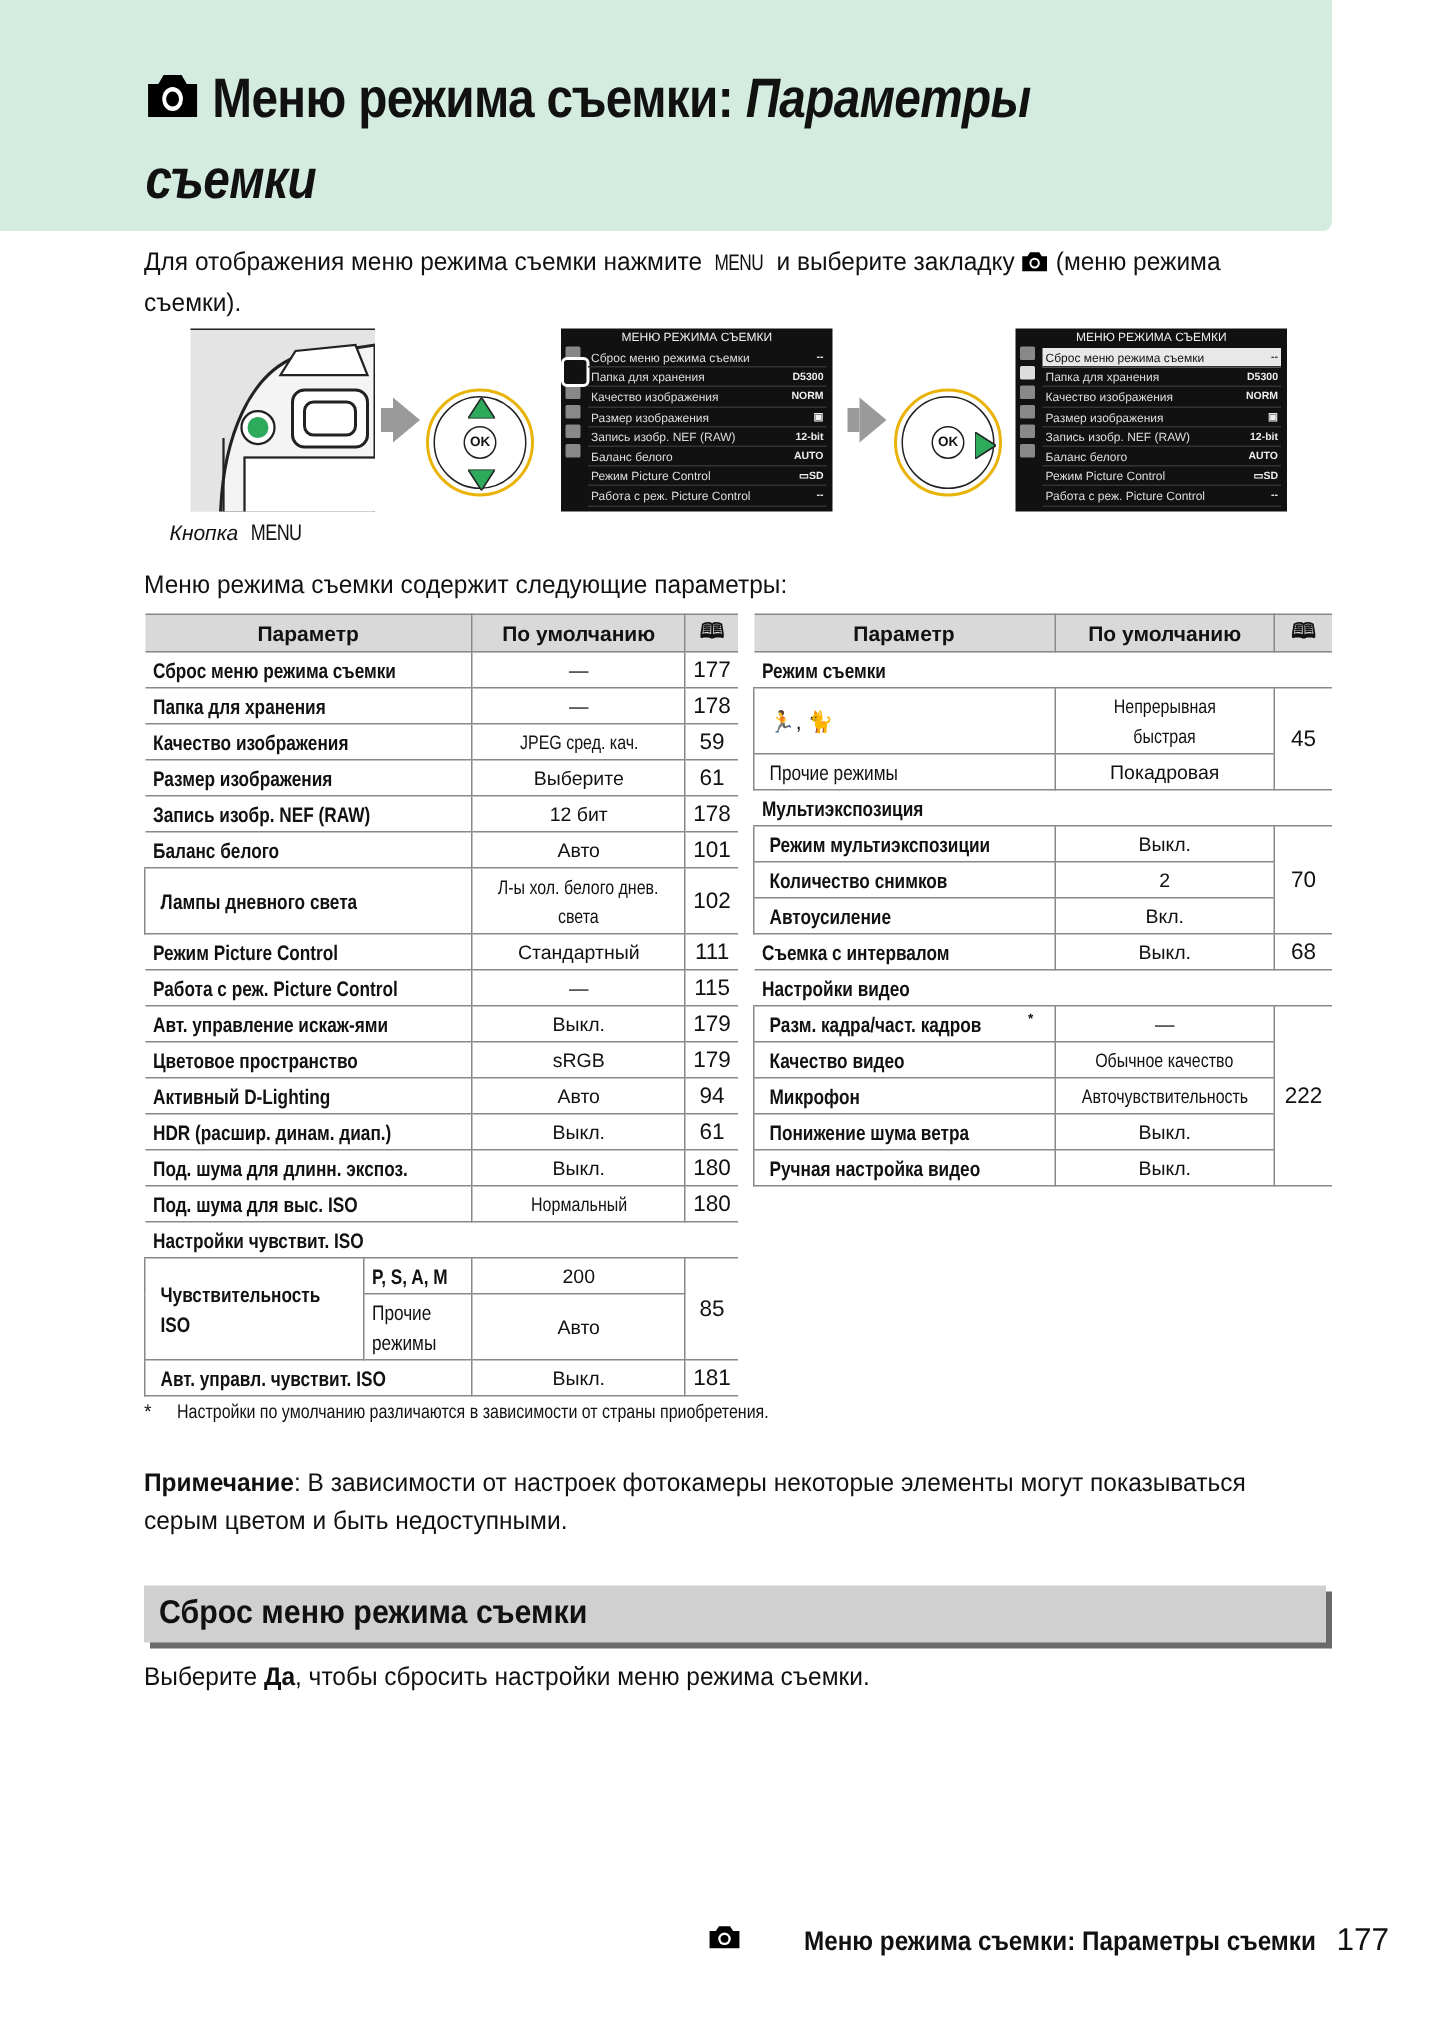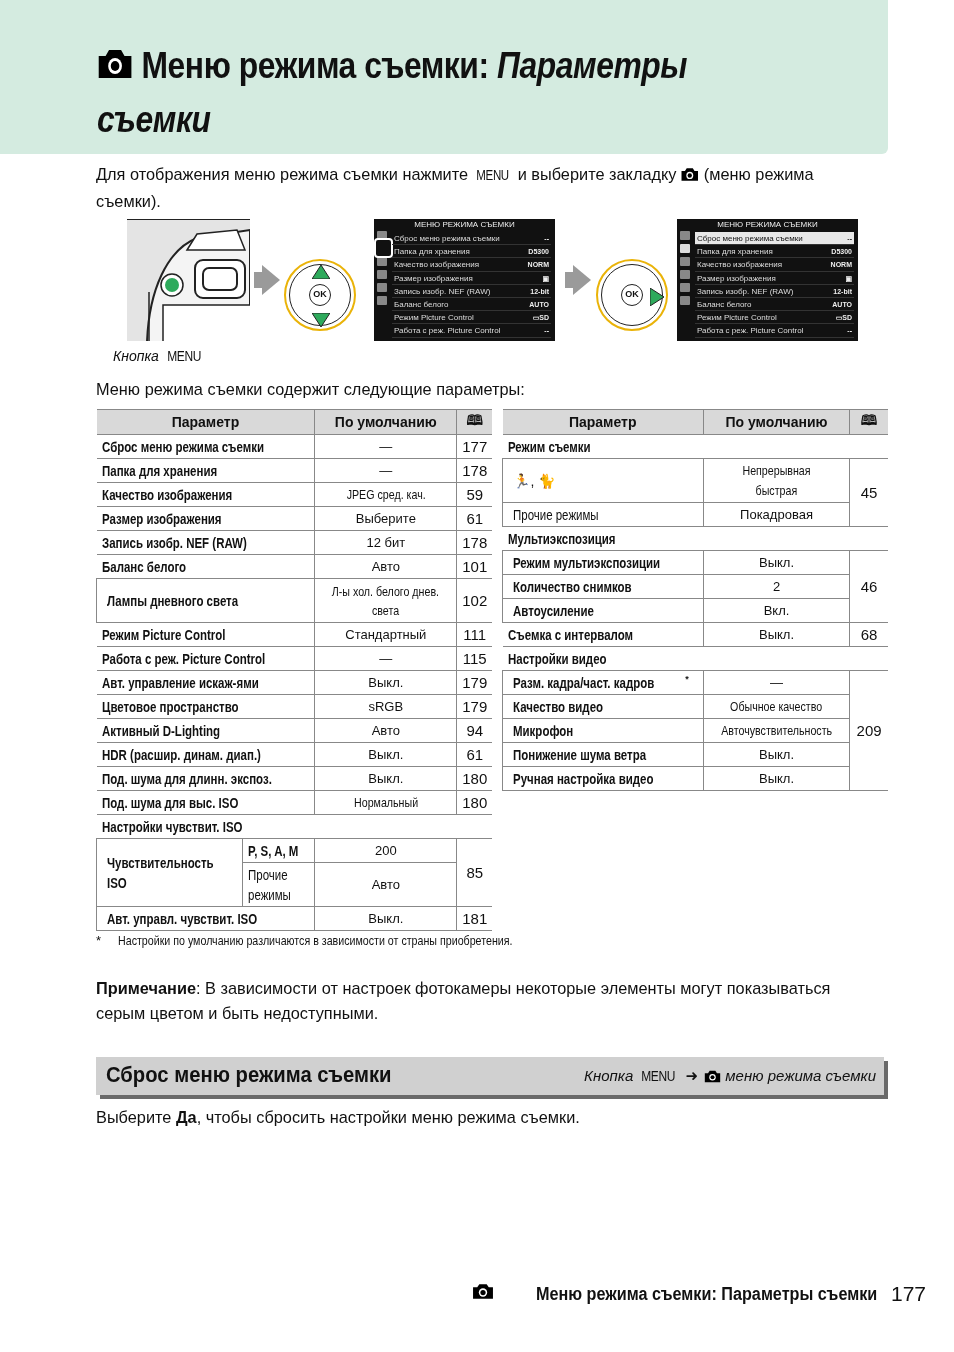--- a/index.html
+++ b/index.html
@@ -367,42 +367,42 @@
   <tr>
         <td class="ind"><span class="cond">Прочие режимы</span></td>
         <td class="d">Покадровая</td>
       </tr>
   <tr>
         <td colspan="3" class="grp"><span class="cond">Мультиэкспозиция</span></td>
       </tr>
   <tr>
         <td class="p ind"><span class="cond">Режим мультиэкспозиции</span></td>
         <td class="d">Выкл.</td>
-        <td rowspan="3" class="n noR">46</td>
+        <td rowspan="3" class="n noR">70</td>
       </tr>
   <tr>
         <td class="p ind"><span class="cond">Количество снимков</span></td>
         <td class="d">2</td>
       </tr>
   <tr>
         <td class="p ind"><span class="cond">Автоусиление</span></td>
         <td class="d">Вкл.</td>
       </tr>
   <tr>
         <td class="p noL"><span class="cond">Съемка с интервалом</span></td>
         <td class="d">Выкл.</td>
         <td class="n noR">68</td>
       </tr>
   <tr>
         <td colspan="3" class="grp"><span class="cond">Настройки видео</span></td>
       </tr>
   <tr>
         <td class="p ind"><span class="cond">Разм. кадра/част. кадров</span><sup style="font-size:9px">*</sup></td>
         <td class="d">—</td>
-        <td rowspan="5" class="n noR">209</td>
+        <td rowspan="5" class="n noR">222</td>
       </tr>
   <tr>
         <td class="p ind"><span class="cond">Качество видео</span></td>
         <td class="d"><span class="condc">Обычное качество</span></td>
       </tr>
   <tr>
         <td class="p ind"><span class="cond">Микрофон</span></td>
         <td class="d"><span class="condc">Авточувствительность</span></td>
       </tr>
   <tr>
@@ -414,27 +414,20 @@
         <td class="d">Выкл.</td>
       </tr>
 </tbody>
   </table>
 
 <p class="footnote"><span class="star">*</span><span class="cond">Настройки по умолчанию различаются в зависимости от страны приобретения.</span></p>
 <p class="note"><b>Примечание</b><span>: В зависимости от настроек фотокамеры некоторые элементы могут показываться серым цветом и быть недоступными.</span></p>
 
 <div class="sec-bar">
   <div class="sec-title">Сброс меню режима съемки</div>
-  <div class="sec-path">
-    <span>Кнопка </span><span class="menu-word" style="font-style:normal">MENU</span><span class="arr">➜</span><span class="cam-icon"><svg width="17" height="13" viewBox="0 0 42 32">
-          <path d="M2 8 H10 L14 2 H28 L32 8 H40 V30 H2 Z" fill="#000"></path>
-          <circle cx="21" cy="18" r="8" fill="#fff"></circle>
-          <circle cx="21" cy="18" r="5" fill="#000"></circle>
-        </svg></span><span> меню режима съемки</span>
-  </div>
 </div>
 <p class="sec-body"><span>Выберите </span><b>Да</b><span>, чтобы сбросить настройки меню режима съемки.</span></p>
 
 <div class="footer">
   <span class="cam-icon" style="margin-right:4px"><svg width="22" height="17" viewBox="0 0 42 32">
         <path d="M2 8 H10 L14 2 H28 L32 8 H40 V30 H2 Z" fill="#000"></path>
         <circle cx="21" cy="18" r="8" fill="#fff"></circle>
         <circle cx="21" cy="18" r="5" fill="#000"></circle>
       </svg></span>
   <span class="ft">Меню режима съемки: Параметры съемки</span>

